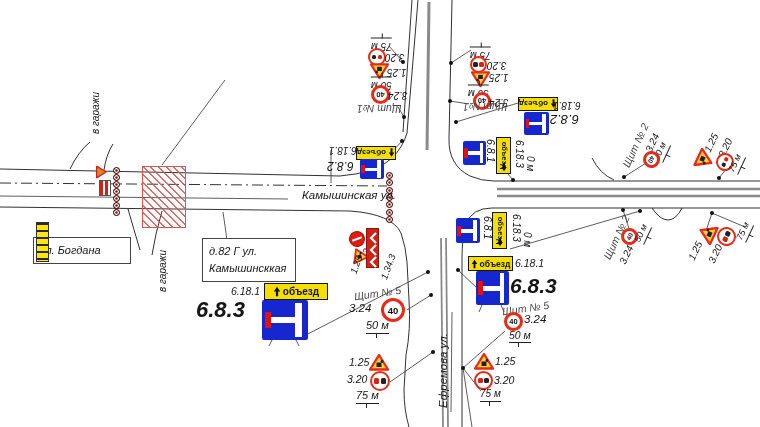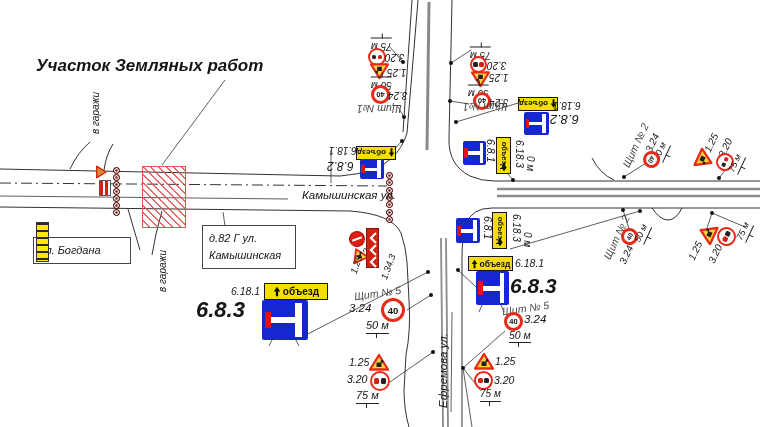--- a/index.html
+++ b/index.html
@@ -116,32 +116,31 @@
   <div class="cone" style="left:113px;top:209px;"></div>
 
   <div class="cone" style="left:386px;top:172px;"></div>
   <div class="cone" style="left:386px;top:179px;"></div>
   <div class="cone" style="left:386px;top:187px;"></div>
   <div class="cone" style="left:386px;top:194px;"></div>
   <div class="cone" style="left:386px;top:201px;"></div>
   <div class="cone" style="left:386px;top:209px;"></div>
   <div class="cone" style="left:386px;top:216px;"></div>
 
-  <div class="lbl" style="left:36px;top:57px;font-size:17px;font-weight:700;">Участок Земляных работ</div>
   <div class="lbl" style="left:302px;top:190px;font-size:11.5px;">Камышинская ул.</div>
   <div class="lbl" style="left:438px;top:408px;font-size:11.5px;transform:rotate(-90deg);transform-origin:0 0;">Ефремова ул.</div>
   <div class="lbl" style="left:91px;top:134px;font-size:10px;transform:rotate(-90deg);transform-origin:0 0;">в гаражи</div>
   <div class="lbl" style="left:158px;top:292px;font-size:10px;transform:rotate(-90deg);transform-origin:0 0;">в гаражи</div>
 
   <div class="abox" style="left:33px;top:237px;width:84px;">
     <div>ул. Богдана</div>
   </div>
-  <div class="abox" style="left:202px;top:225px;width:80px;">
+  <div class="abox" style="left:202px;top:238px;width:80px;">
     <div>д.82 Г ул.</div>
-    <div>Камышинская</div>
+    <div>Камышинсккая</div>
   </div>
 
   <div class="yboard" style="left:36px;top:222px;width:13px;height:40px;"></div>
   <div class="tri" style="left:97px;top:166px;width:13px;height:12px;transform:rotate(90deg);">
     <svg viewBox="0 0 20 18" width="13" height="12">
         <polygon points="10,2 19,16.5 1,16.5" fill="#d8892b" stroke="#cf2114" stroke-width="2" stroke-linejoin="round"></polygon>
       </svg>
   </div>
   <div class="striped" style="left:99px;top:180px;width:12px;height:16px;"></div>
 

